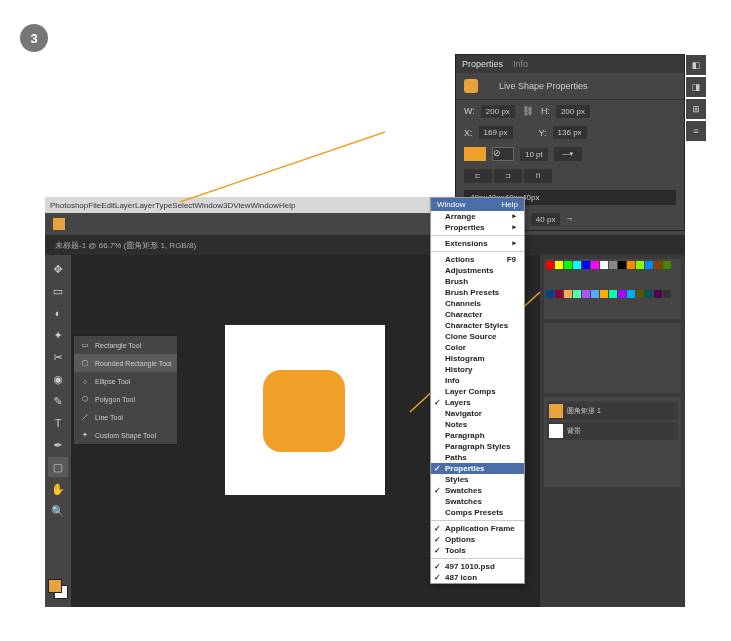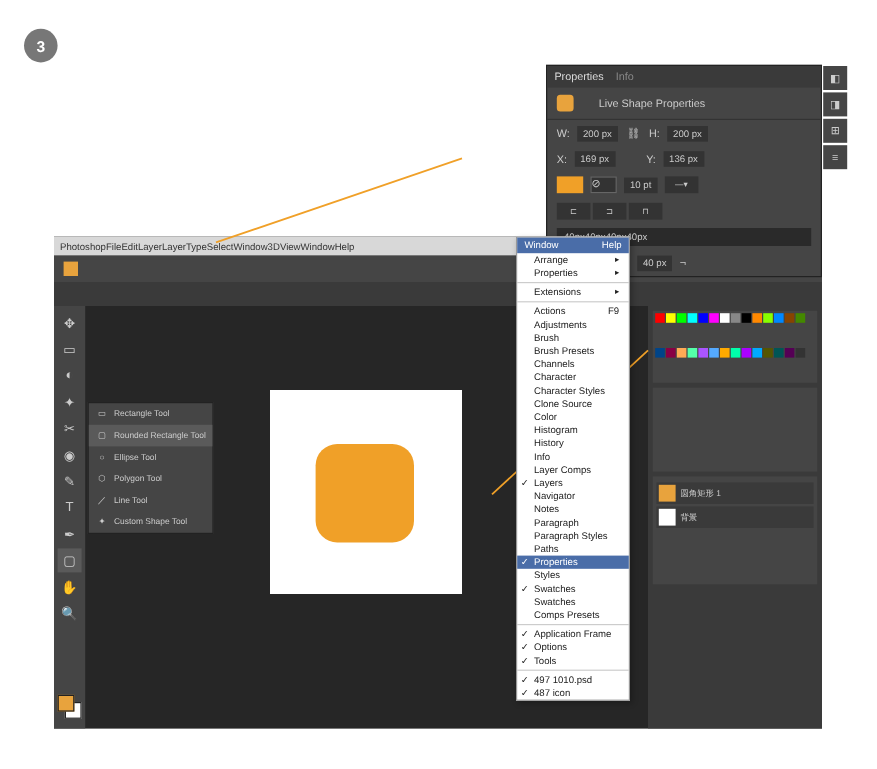--- a/index.html
+++ b/index.html
@@ -28,21 +28,21 @@
 .right-panels{position:absolute;right:0;top:0;width:145px;height:100%;background:#3a3a3a;}
 .swatch-panel{height:60px;background:#454545;margin:4px;display:flex;flex-wrap:wrap;gap:1px;padding:2px;}
 .mini-swatch{width:8px;height:8px;}
 .prop-panel-small{margin:4px;background:#454545;height:70px;font-size:7px;color:#ccc;padding:3px;}
 .layers-panel{margin:4px;background:#454545;height:90px;font-size:7px;color:#ccc;padding:3px;}
 .layer-row{display:flex;align-items:center;gap:4px;padding:2px;background:#3a3a3a;margin:2px 0;}
 .layer-thumb{width:14px;height:14px;background:#e8a33d;}
 
 .window-menu{position:absolute;left:385px;top:-58px;width:95px;background:#fff;border:1px solid #999;box-shadow:2px 2px 5px rgba(0,0,0,0.3);font-size:8px;color:#222;z-index:10;}
 .menu-header{background:#4a6da8;color:#fff;padding:2px 6px;display:flex;justify-content:space-between;}
-.menu-item{padding:1px 8px 1px 14px;display:flex;justify-content:space-between;align-items:flex-start;position:relative;}
+.menu-item{padding:1px 8px 1px 14px;display:flex;justify-content:space-between;align-items:flex-start;position:relative;font-weight:bold;}
 .menu-item.hl{background:#4a6da8;color:#fff;}
 .menu-item.check::before{content:"✓";position:absolute;left:3px;}
 .menu-sep{height:1px;background:#ccc;margin:2px 0;}
 .arrow-r::after{content:"▸";font-size:7px;}
 
 .properties-panel{position:absolute;left:455px;top:-8px;width:230px;background:#454545;border:1px solid #222;z-index:5;font-size:9px;color:#ccc;}
 .prop-header{display:flex;background:#3a3a3a;height:18px;align-items:center;padding:0 6px;gap:10px;font-size:9px;}
 .prop-tab{color:#ddd;}
 .prop-tab.inactive{color:#888;}
 .prop-title{display:flex;align-items:center;padding:6px 8px;gap:21px;border-bottom:1px solid #333;}
@@ -83,20 +83,23 @@
     <span>Type</span>
     <span>Select</span>
     <span>Window</span>
     <span>3D</span>
     <span>View</span>
     <span>Window</span>
     <span>Help</span>
   </div>
   <div class="ps-toolbar">
     <div class="tool-swatch"></div>
+  </div>
+  <div class="ps-tabbar">
+    <span>未标题-1 @ 66.7% (圆角矩形 1, RGB/8)</span>
   </div>
   <div class="ps-workspace">
     <div class="left-tools">
       <div class="tool-icon">✥</div>
       <div class="tool-icon">▭</div>
       <div class="tool-icon">◐</div>
       <div class="tool-icon">✦</div>
       <div class="tool-icon">✂</div>
       <div class="tool-icon">◉</div>
       <div class="tool-icon">✎</div>

